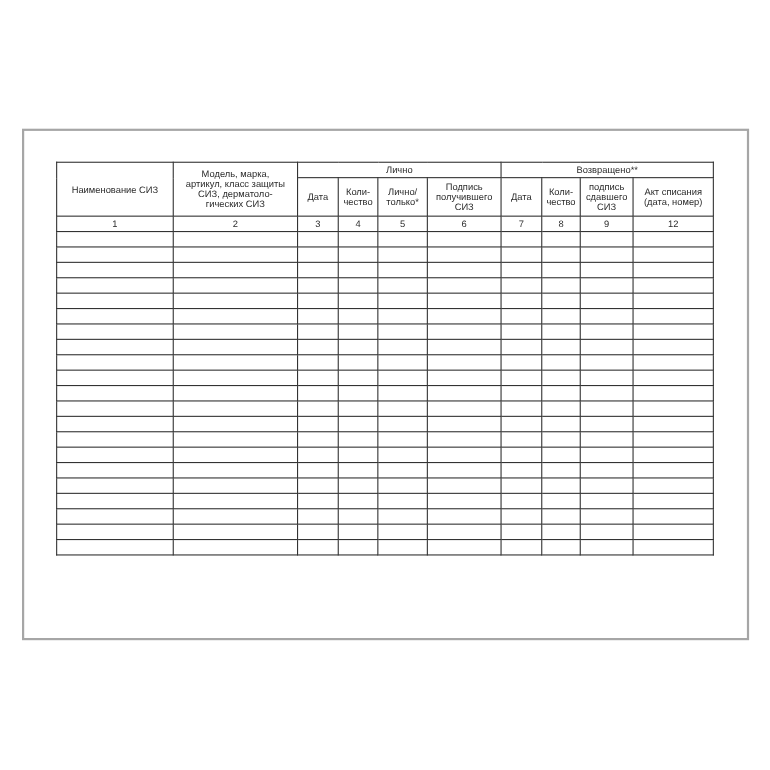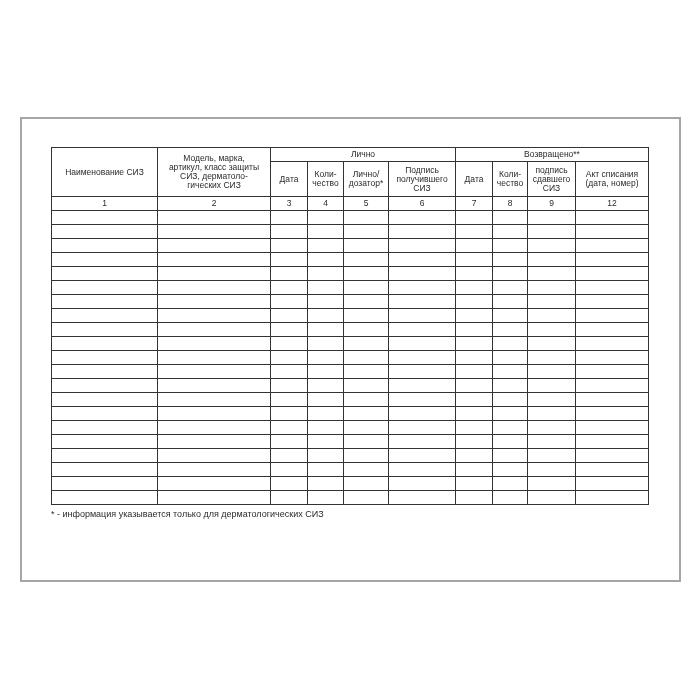--- a/index.html
+++ b/index.html
@@ -88,21 +88,21 @@
 СИЗ, дерматоло-
 гических СИЗ</th>
             <th colspan="4">Лично</th>
             <th colspan="4">Возвращено**</th>
           </tr>
           <tr class="labels-row">
             <th>Дата</th>
             <th>Коли-
 чество</th>
             <th>Лично/
-дозатор*</th>
+только*</th>
             <th>Подпись
 получившего
 СИЗ</th>
             <th>Дата</th>
             <th>Коли-
 чество</th>
             <th>подпись
 сдавшего
 СИЗ</th>
             <th>Акт списания
@@ -371,18 +371,17 @@
               <td></td>
               <td></td>
               <td></td>
               <td></td>
               <td></td>
             </tr>
           </tbody>
       </table>
 
       <div class="footnotes">
-        <div>* - информация указывается только для дерматологических СИЗ</div>
       </div>
 
     </div>
   </div>
 </div>
 
 </body></html>

